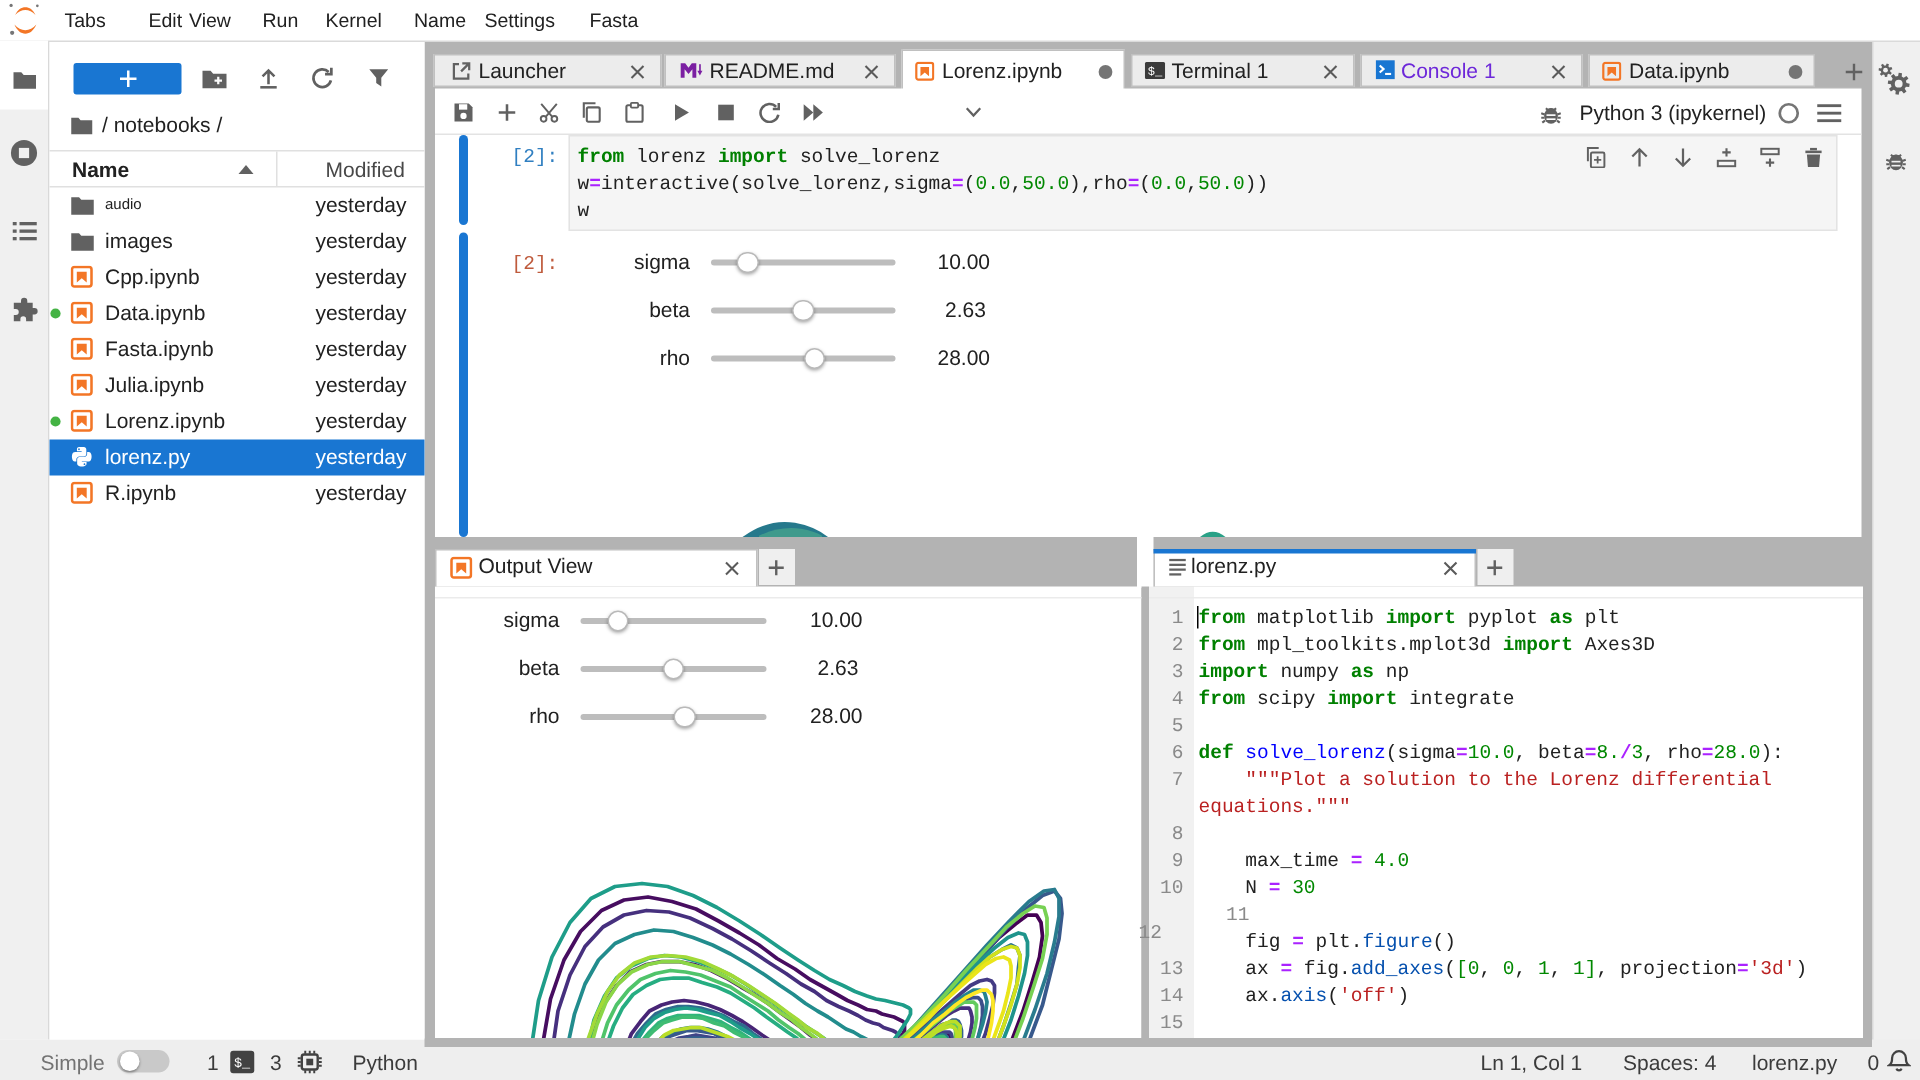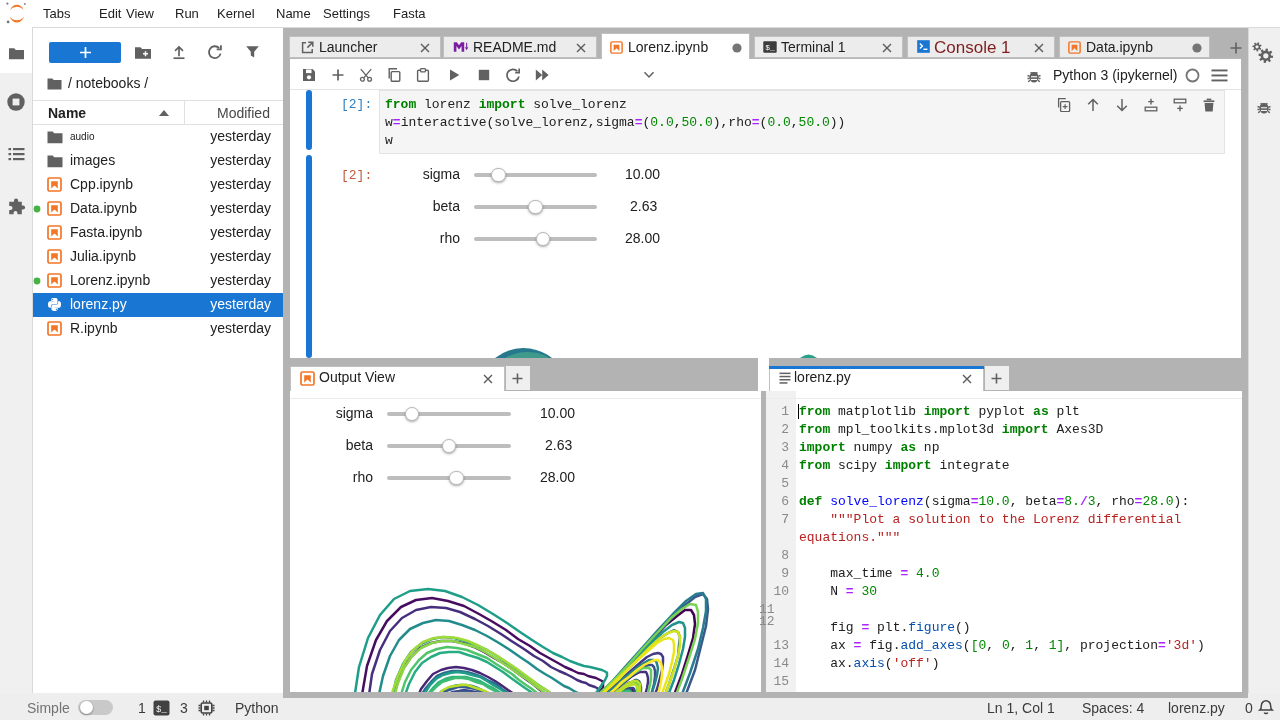--- a/index.html
+++ b/index.html
@@ -195,21 +195,21 @@
 <div class="t" style="left:781px;top:39px;font-size:14px;line-height:17px;color:#212121;">Terminal 1</div>
 <svg class="a" style="left:881px;top:42px" width="12" height="12" viewBox="0 0 12 12">
     <path d="M2 2l8 8M10 2l-8 8" stroke="#5a5a5a" stroke-width="1.4"></path>
   </svg>
 <div class="a" style="left:907px;top:36px;width:148px;height:22px;background:#ececec;border:1px solid #c0c0c0;box-sizing:border-box"></div>
 <svg class="a" style="left:917px;top:40px" width="13" height="13" viewBox="0 0 13 13">
     <rect x="0.2" y="0.2" width="12.6" height="12.6" fill="#1976d2"></rect>
 <path d="M2.8 3.6l2.6 2.4-2.6 2.4" stroke="#fff" stroke-width="1.4" fill="none"></path>
     <rect x="6.4" y="8.6" width="4" height="1.4" fill="#fff"></rect>
   </svg>
-<div class="t" style="left:934px;top:39px;font-size:17px;line-height:17px;color:#7f1d1d;">Console 1</div>
+<div class="t" style="left:934px;top:39px;font-size:14px;line-height:17px;color:#6d28d9;">Console 1</div>
 <svg class="a" style="left:1033px;top:42px" width="12" height="12" viewBox="0 0 12 12">
     <path d="M2 2l8 8M10 2l-8 8" stroke="#5a5a5a" stroke-width="1.4"></path>
   </svg>
 <div class="a" style="left:1059px;top:36px;width:151px;height:22px;background:#ececec;border:1px solid #c0c0c0;box-sizing:border-box"></div>
 <svg class="a" style="left:1068px;top:41px" width="13" height="13" viewBox="0 0 15 15">
     <rect x="1" y="1" width="13" height="13" rx="1.6" fill="none" stroke="#f37626" stroke-width="1.7"></rect>
 <path d="M4.2 4.2 h6.6 v7.2 l-3.3 -2.9 -3.3 2.9 Z" fill="#f37626"></path>
   </svg>
 <div class="t" style="left:1086px;top:39px;font-size:14px;line-height:17px;color:#212121;">Data.ipynb</div>
 <svg class="a" style="left:1192px;top:43px" width="10" height="10" viewBox="0 0 10 10">
@@ -418,21 +418,21 @@
 <div class="t mono" style="left:759px;top:493px;width:30px;text-align:right;color:#8a8a8a">6</div>
 <div class="t mono" style="left:799px;top:493px;color:#212121"><span class="kw">def</span> <span class="df">solve_lorenz</span>(sigma<span class="op">=</span><span class="nm">10.0</span>, beta<span class="op">=</span><span class="nm">8.</span><span class="op">/</span><span class="nm">3</span>, rho<span class="op">=</span><span class="nm">28.0</span>):</div>
 <div class="t mono" style="left:759px;top:511px;width:30px;text-align:right;color:#8a8a8a">7</div>
 <div class="t mono" style="left:799px;top:511px;color:#212121"><span class="st">    """Plot a solution to the Lorenz differential</span></div>
 <div class="t mono" style="left:799px;top:529px;color:#212121"><span class="st">equations."""</span></div>
 <div class="t mono" style="left:759px;top:547px;width:30px;text-align:right;color:#8a8a8a">8</div>
 <div class="t mono" style="left:759px;top:565px;width:30px;text-align:right;color:#8a8a8a">9</div>
 <div class="t mono" style="left:799px;top:565px;color:#212121">    max_time <span class="op">=</span> <span class="nm">4.0</span></div>
 <div class="t mono" style="left:759px;top:583px;width:30px;text-align:right;color:#8a8a8a">10</div>
 <div class="t mono" style="left:799px;top:583px;color:#212121">    N <span class="op">=</span> <span class="nm">30</span></div>
-<div class="t mono" style="left:759px;top:601px;width:30px;text-align:left;color:#8a8a8a">11</div>
+<div class="t mono" style="left:803px;top:601px;width:30px;text-align:right;color:#8a8a8a">11</div>
 <div class="t mono" style="left:759px;top:613px;width:30px;text-align:left;color:#8a8a8a">12</div>
 <div class="t mono" style="left:799px;top:619px;color:#212121">    fig <span class="op">=</span> plt.<span class="pr">figure</span>()</div>
 <div class="t mono" style="left:759px;top:637px;width:30px;text-align:right;color:#8a8a8a">13</div>
 <div class="t mono" style="left:799px;top:637px;color:#212121">    ax <span class="op">=</span> fig.<span class="pr">add_axes</span>(<span class="nm">[0</span>, <span class="nm">0</span>, <span class="nm">1</span>, <span class="nm">1]</span>, projection<span class="op">=</span><span class="st">'3d'</span>)</div>
 <div class="t mono" style="left:759px;top:655px;width:30px;text-align:right;color:#8a8a8a">14</div>
 <div class="t mono" style="left:799px;top:655px;color:#212121">    ax.<span class="pr">axis</span>(<span class="st">'off'</span>)</div>
 <div class="t mono" style="left:759px;top:673px;width:30px;text-align:right;color:#8a8a8a">15</div>
 <div class="a" style="left:798px;top:404px;width:1.4px;height:15px;background:#000000;"></div>
 <div class="t" style="left:27px;top:700px;font-size:14px;line-height:17px;color:#737373;">Simple</div>
 <div class="a" style="left:78px;top:700px;width:35px;height:15px;border-radius:8px;background:#c9c9c9"></div>

